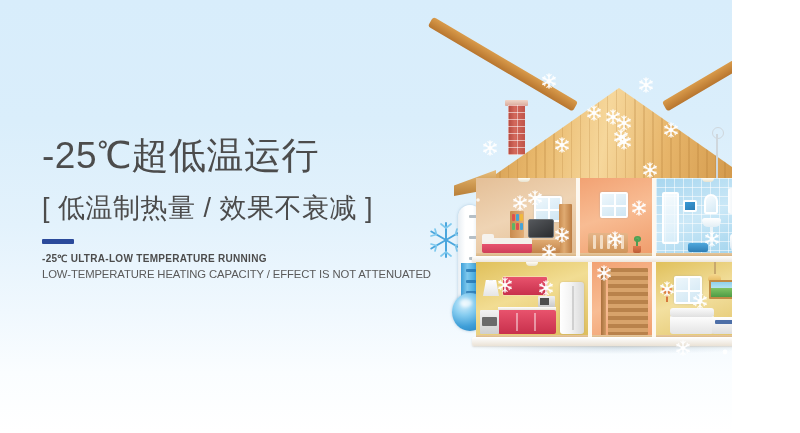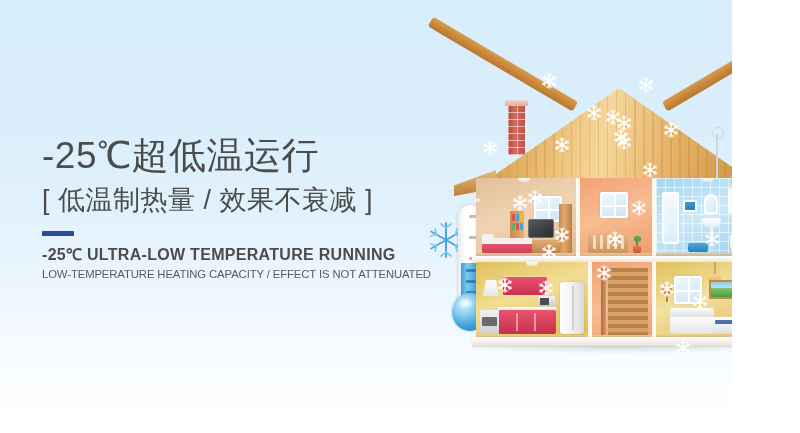--- a/index.html
+++ b/index.html
@@ -21,28 +21,28 @@
   
   .text-block {
     position:absolute; left:42px; top:135px; width:380px;
   }
   .headline {
     font-size:37px; line-height:1.16; color:#4c4c4c;
     font-weight:400; letter-spacing:0.5px; white-space:nowrap;
   }
   .subline {
     font-size:27px; line-height:1.35; color:#4c4c4c;
-    font-weight:400; letter-spacing:0.5px; margin-top:4px; white-space:nowrap;
+    font-weight:400; letter-spacing:0.5px; margin-top:12px; white-space:nowrap;
   }
   .divider {
     width:32px; height:5px; background:#2b4a9b;
     margin-top:13px; margin-bottom:7px; border-radius:1px;
   }
   .en-main {
-    font-size:16px; color:#4c4c4c; font-weight:bold;
+    font-size:10px; color:#4c4c4c; font-weight:bold;
     letter-spacing:0.3px; white-space:nowrap;
   }
   .en-sub {
     font-size:11.3px; color:#5a5a5a; font-weight:500;
     letter-spacing:-0.1px; margin-top:3px; white-space:nowrap;
   }
 
   
   .thermo { position:absolute; left:452px; top:205px; width:36px; height:130px; }
   .thermo-tube {

